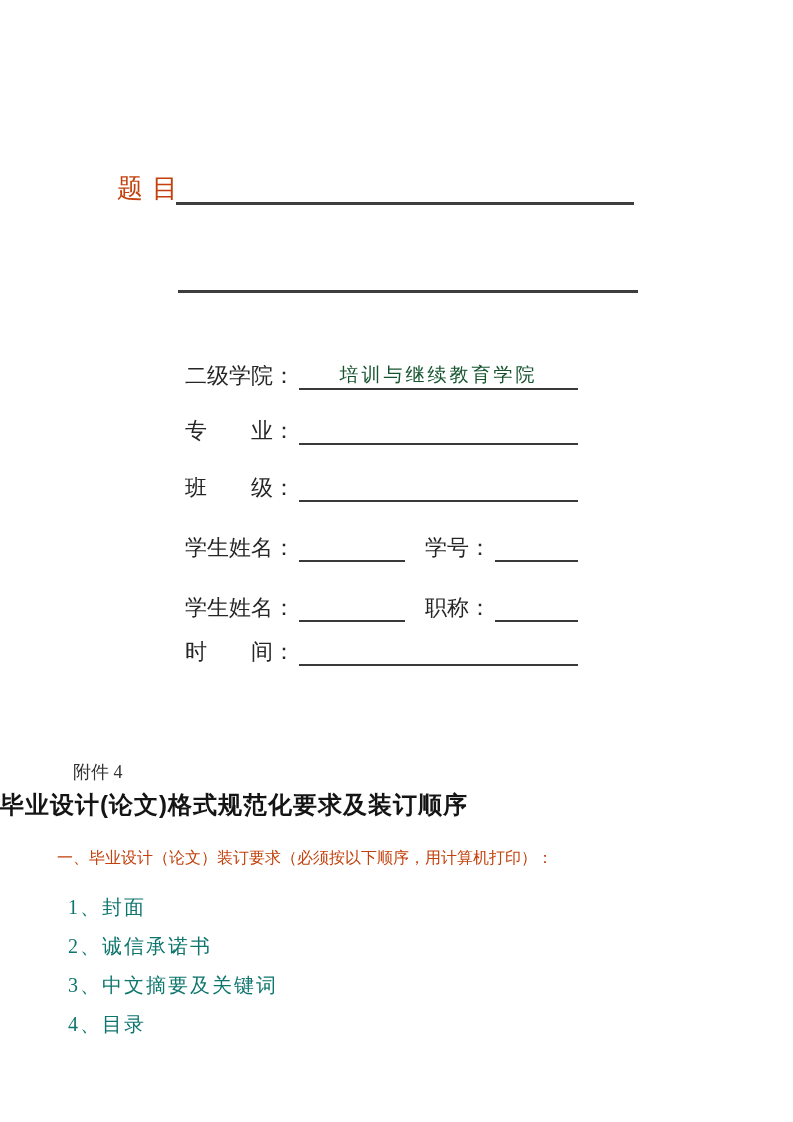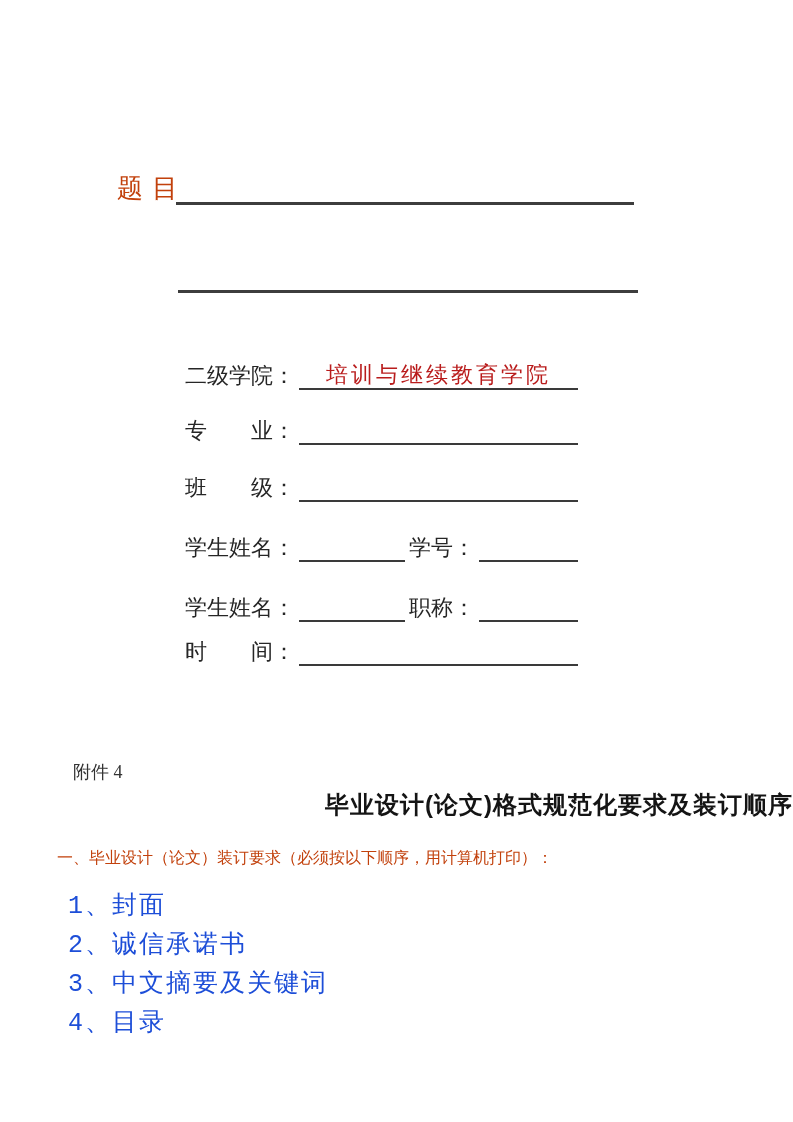--- a/index.html
+++ b/index.html
@@ -26,52 +26,52 @@
     position:absolute; left:185px; width:393px; height:30px;
     display:flex; align-items:flex-end;
     font-size:22px; white-space:nowrap;
   }
   .fname {
     display:inline-block; width:88px;
     text-align:justify; text-align-last:justify;
     line-height:28px;
     margin-top:36px;
   }
-  .fname2 { line-height:28px; margin-left:4px; }
+  .fname2 { line-height:28px; margin-left:20px; }
   .fcolon { line-height:28px; margin-right:4px; }
   .fline {
     border-bottom:2px solid #3a3a3a; height:30px; box-sizing:border-box;
     display:flex; align-items:flex-end; justify-content:center;
   }
   .grow { flex:1 1 auto; }
   .fline1 { width:106px; flex:0 0 auto; }
-  .fvalue { line-height:27px; letter-spacing:3px; font-size:22px; color:#b91c1c; }
+  .fvalue { line-height:27px; letter-spacing:3px; font-size:19px; color:#14532d; }
 
   
   .attach-tag {
     position:absolute; left:73px; top:760px;
     font-size:18px; color:#333;
   }
   .attach-heading {
     position:absolute; left:0; top:789px; width:793px;
-    text-align:right; font-size:24px; font-weight:bold; color:#141414;
+    text-align:left; font-size:24px; font-weight:bold; color:#141414;
     font-family:"Liberation Sans", sans-serif;
     letter-spacing:1px; white-space:nowrap;
   }
   .attach-intro {
     position:absolute; left:57px; top:848px;
     font-size:16px; color:#c2410c; white-space:nowrap;
   }
   .attach-items {
     position:absolute; left:68px; top:897px;
     list-style:none; margin:0; padding:0;
   }
   .attach-items li {
-    font-size:25px; line-height:20px; letter-spacing:2px;
-    margin:0 0 19px 0; color:#1d4ed8; white-space:nowrap;font-family:Liberation Mono, monospace;
+    font-size:20px; line-height:20px; letter-spacing:2px;
+    margin:0 0 19px 0; color:#0f766e; white-space:nowrap;
   }
 
   .pageno {
     position:absolute; left:0; top:1039px; width:793px;
     text-align:center; font-size:13px; font-weight:bold; color:#333;
     font-family:"Liberation Sans", sans-serif;
   }
 </style>
 </head>
 <body>

